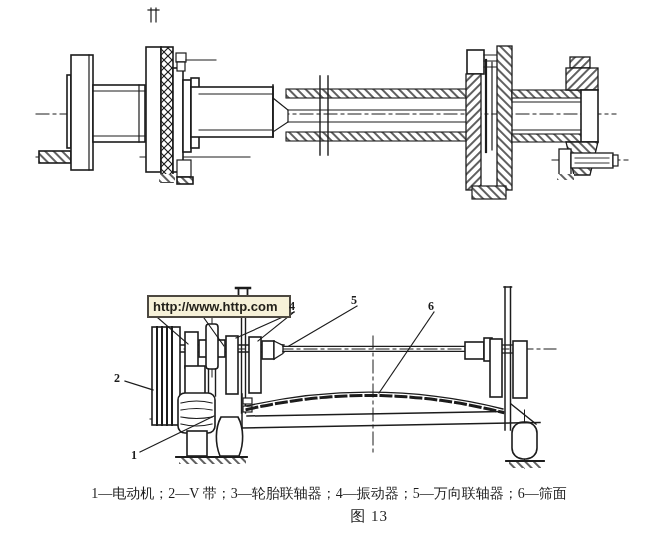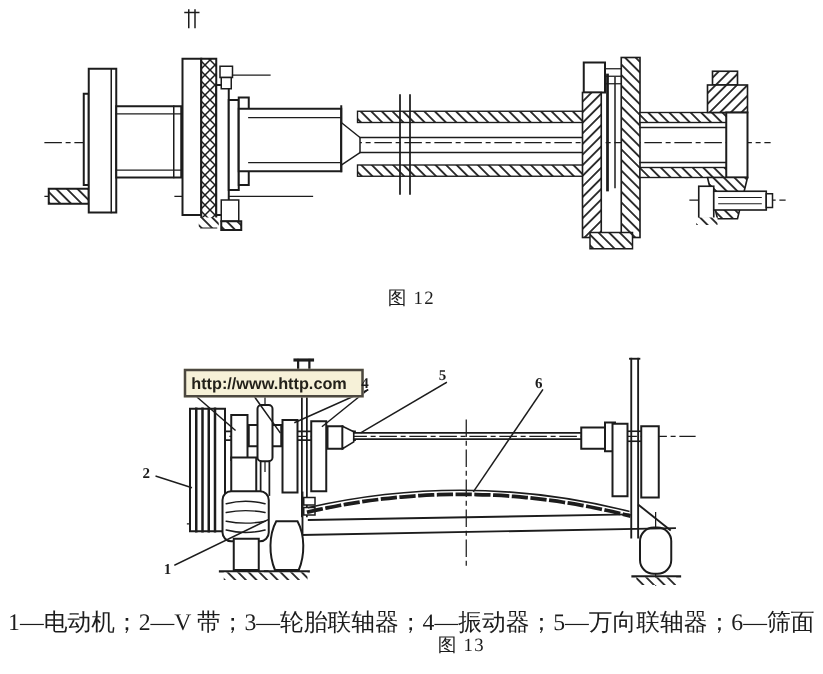--- a/index.html
+++ b/index.html
@@ -4,21 +4,21 @@
 <style>
   html,body{margin:0;padding:0;background:#fff;}
   .page{position:relative;width:658px;height:539px;background:#ffffff;overflow:hidden;
         font-family:"Liberation Serif", serif;}
   .page svg{position:absolute;left:0;top:0;}
   .cl{stroke-dasharray:13 4 3 4;}
   .cap{position:absolute;left:0;width:658px;text-align:center;color:#1c1c1c;
        font-family:"Liberation Serif", serif;}
   .cap12{top:229px;font-size:15px;letter-spacing:1px;}
   .cap13{top:507px;font-size:15px;letter-spacing:1px;margin-left:40px;}
-  .legend{top:485px;font-size:19px;}
+  .legend{top:485px;font-size:14px;}
   .lbl{position:absolute;color:#1c1c1c;font-family:"Liberation Serif", serif;
        font-size:12px;font-weight:bold;line-height:12px;}
   .watermark{position:absolute;left:147px;top:295px;width:136px;height:19px;
        background:#f6f1d8;border:2px solid #4c4840;color:#23211a;
        font-family:"Liberation Sans", sans-serif;font-size:13px;font-weight:600;
        line-height:19px;padding-left:4px;white-space:nowrap;overflow:hidden;}
 </style>
 </head>
 <body>
 
@@ -200,17 +200,16 @@
 </svg>
 
 <div class="watermark">http://www.http.com</div>
 
 <span class="lbl" style="left:131px;top:449px">1</span>
 <span class="lbl" style="left:114px;top:372px">2</span>
 <span class="lbl" style="left:289px;top:300px">4</span>
 <span class="lbl" style="left:351px;top:294px">5</span>
 <span class="lbl" style="left:428px;top:300px">6</span>
 
-<div class="cap cap12">图 12</div>
 <div class="cap legend">1—电动机；2—V 带；3—轮胎联轴器；4—振动器；5—万向联轴器；6—筛面</div>
 <div class="cap cap13">图 13</div>
 
 </div>
 
 </body></html>

